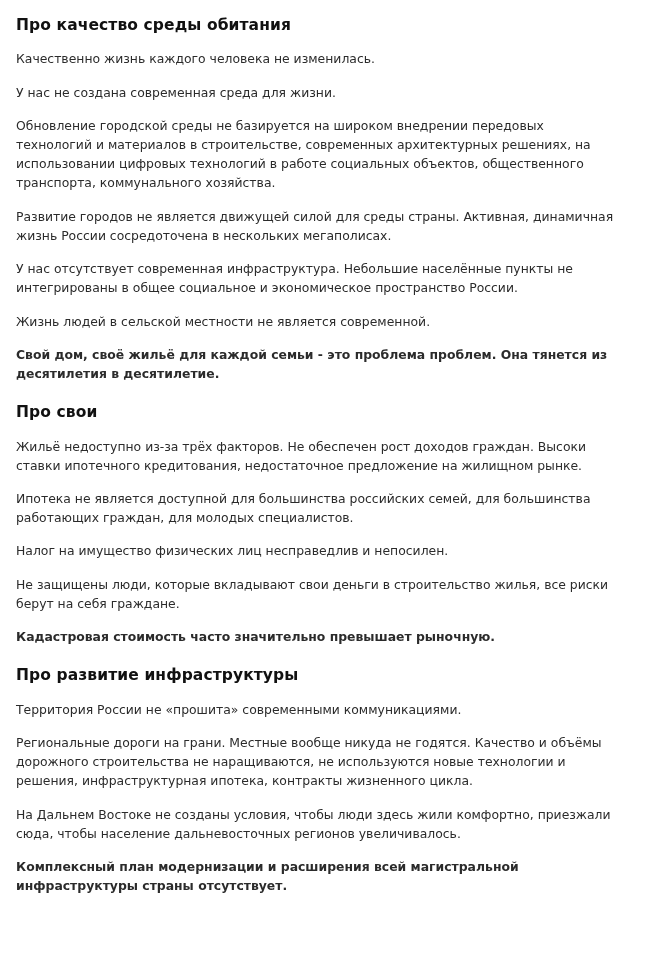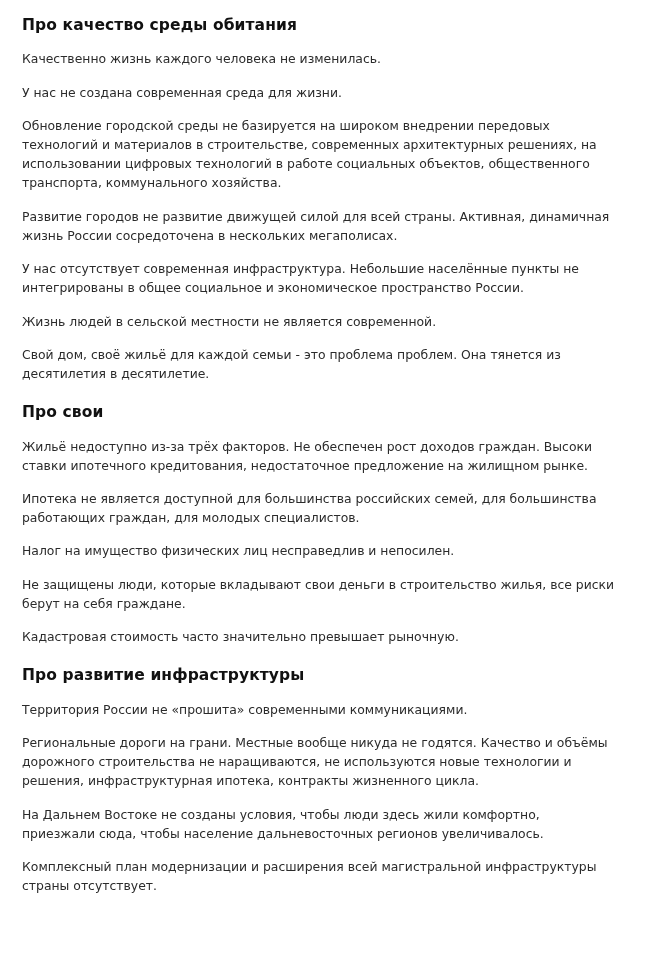--- a/index.html
+++ b/index.html
@@ -11,21 +11,21 @@
     width: 650px;
     height: 960px;
     overflow: hidden;
     font-family: "DejaVu Sans", "Liberation Sans", sans-serif;
     color: #1a1a1a;
   }
   #doc {
     box-sizing: border-box;
     width: 650px;
     height: 960px;
-    padding: 16px 34px 10px 22px;
+    padding: 16px 34px 10px 16px;
   }
   .section {
     margin: 0;
   }
   h2.heading {
     font-size: 15.5px;
     font-weight: bold;
     line-height: 1.25;
     color: #111111;
     margin: 0 0 14px 0;
@@ -36,32 +36,33 @@
   }
   p.para {
     font-size: 12.4px;
     line-height: 1.55;
     color: #2b2b2b;
     margin: 0 0 14px 0;
     text-align: left;
   }
   p.para:last-child {
     margin-bottom: 0;
+    font-weight: bold;
   }
 </style>
 </head>
 <body>
 
 <div id="doc">
     <div class="section">
       <h2 class="heading">Про качество среды обитания</h2>
       <p class="para">Качественно жизнь каждого человека не изменилась.</p>
       <p class="para">У нас не создана современная среда для жизни.</p>
       <p class="para">Обновление городской среды не базируется на широком внедрении передовых технологий и материалов в строительстве, современных архитектурных решениях, на использовании цифровых технологий в работе социальных объектов, общественного транспорта, коммунального хозяйства.</p>
-      <p class="para">Развитие городов не развитие движущей силой для всей страны. Активная, динамичная жизнь России сосредоточена в нескольких мегаполисах.</p>
+      <p class="para">Развитие городов не является движущей силой для среды страны. Активная, динамичная жизнь России сосредоточена в нескольких мегаполисах.</p>
       <p class="para">У нас отсутствует современная инфраструктура. Небольшие населённые пункты не интегрированы в общее социальное и экономическое пространство России.</p>
       <p class="para">Жизнь людей в сельской местности не является современной.</p>
       <p class="para">Свой дом, своё жильё для каждой семьи - это проблема проблем. Она тянется из десятилетия в десятилетие.</p>
     </div>
     <div class="section">
       <h2 class="heading">Про свои</h2>
       <p class="para">Жильё недоступно из-за трёх факторов. Не обеспечен рост доходов граждан. Высоки ставки ипотечного кредитования, недостаточное предложение на жилищном рынке.</p>
       <p class="para">Ипотека не является доступной для большинства российских семей, для большинства работающих граждан, для молодых специалистов.</p>
       <p class="para">Налог на имущество физических лиц несправедлив и непосилен.</p>
       <p class="para">Не защищены люди, которые вкладывают свои деньги в строительство жилья, все риски берут на себя граждане.</p>

